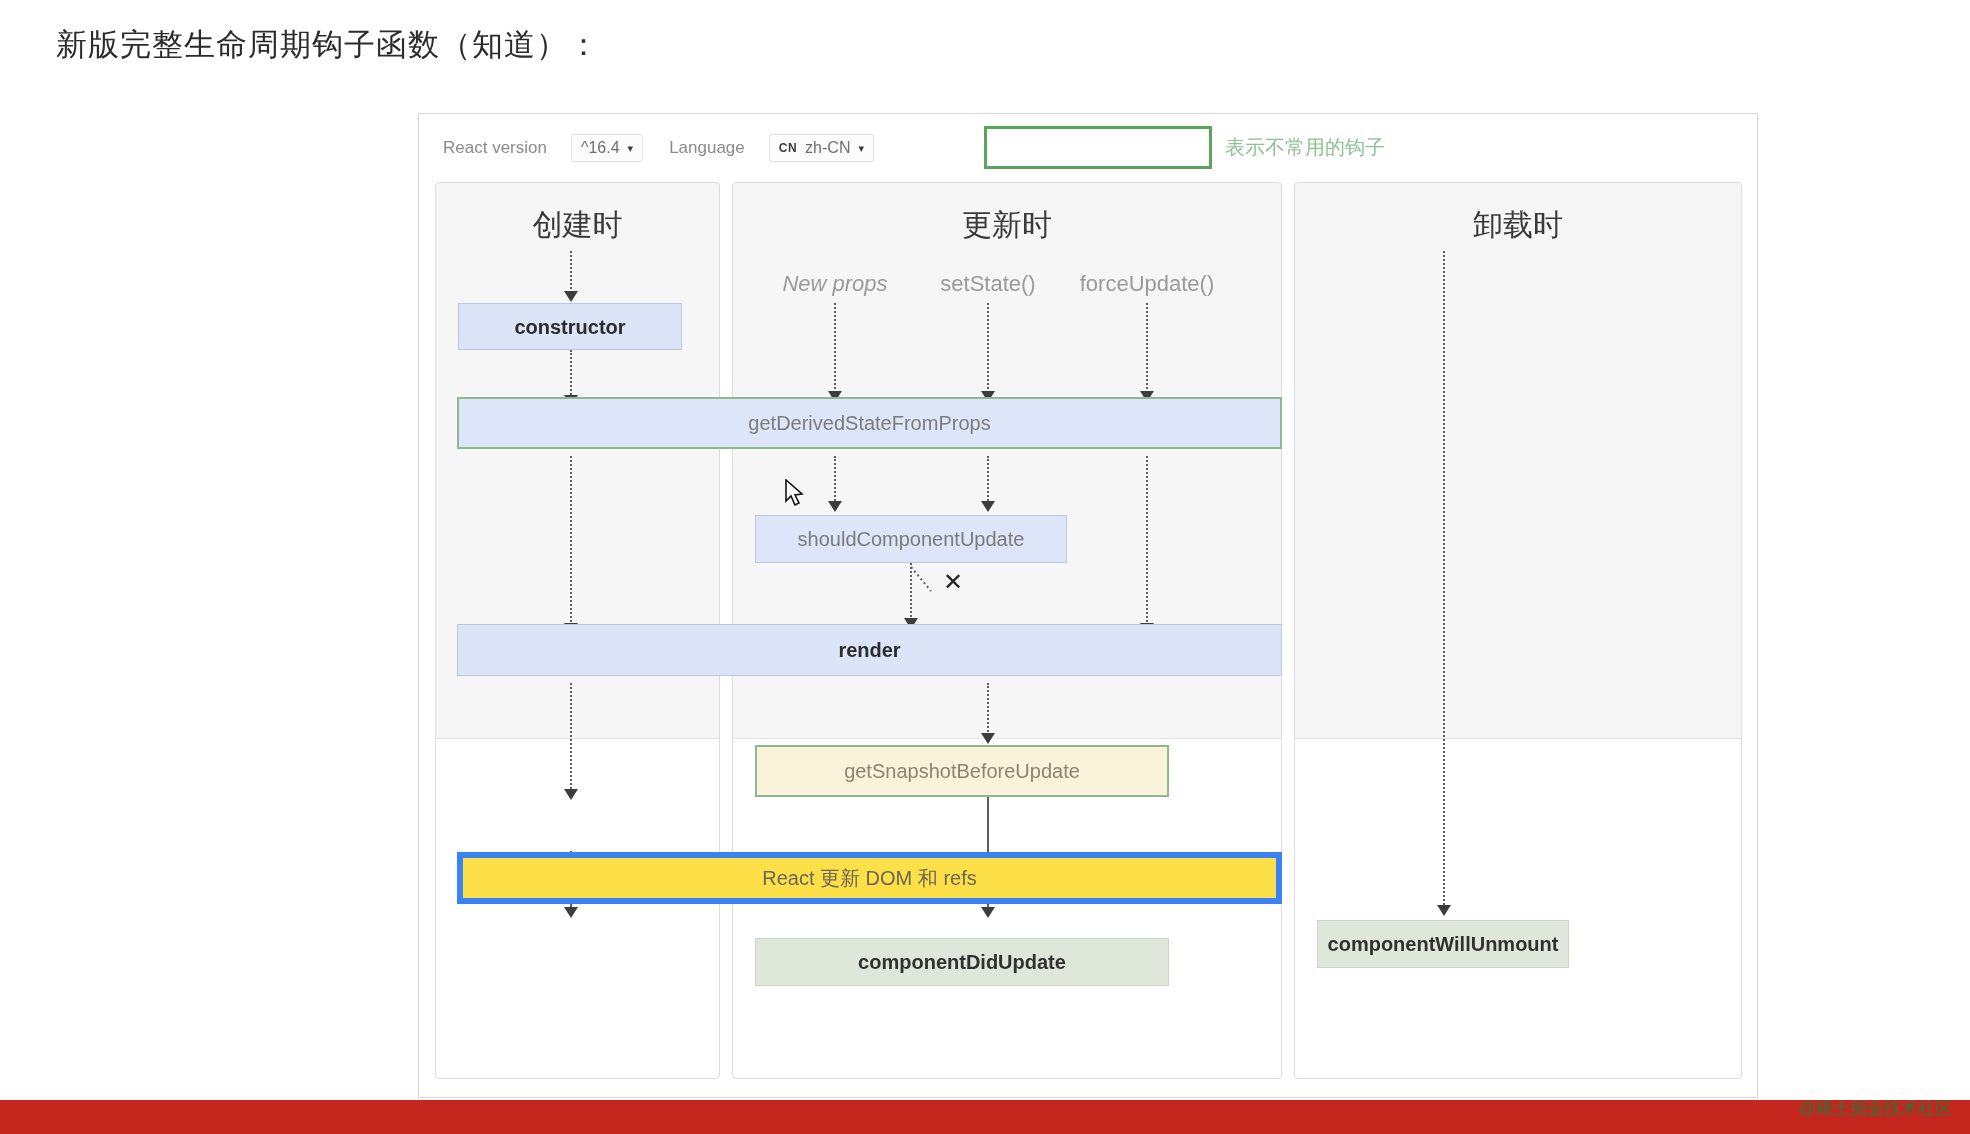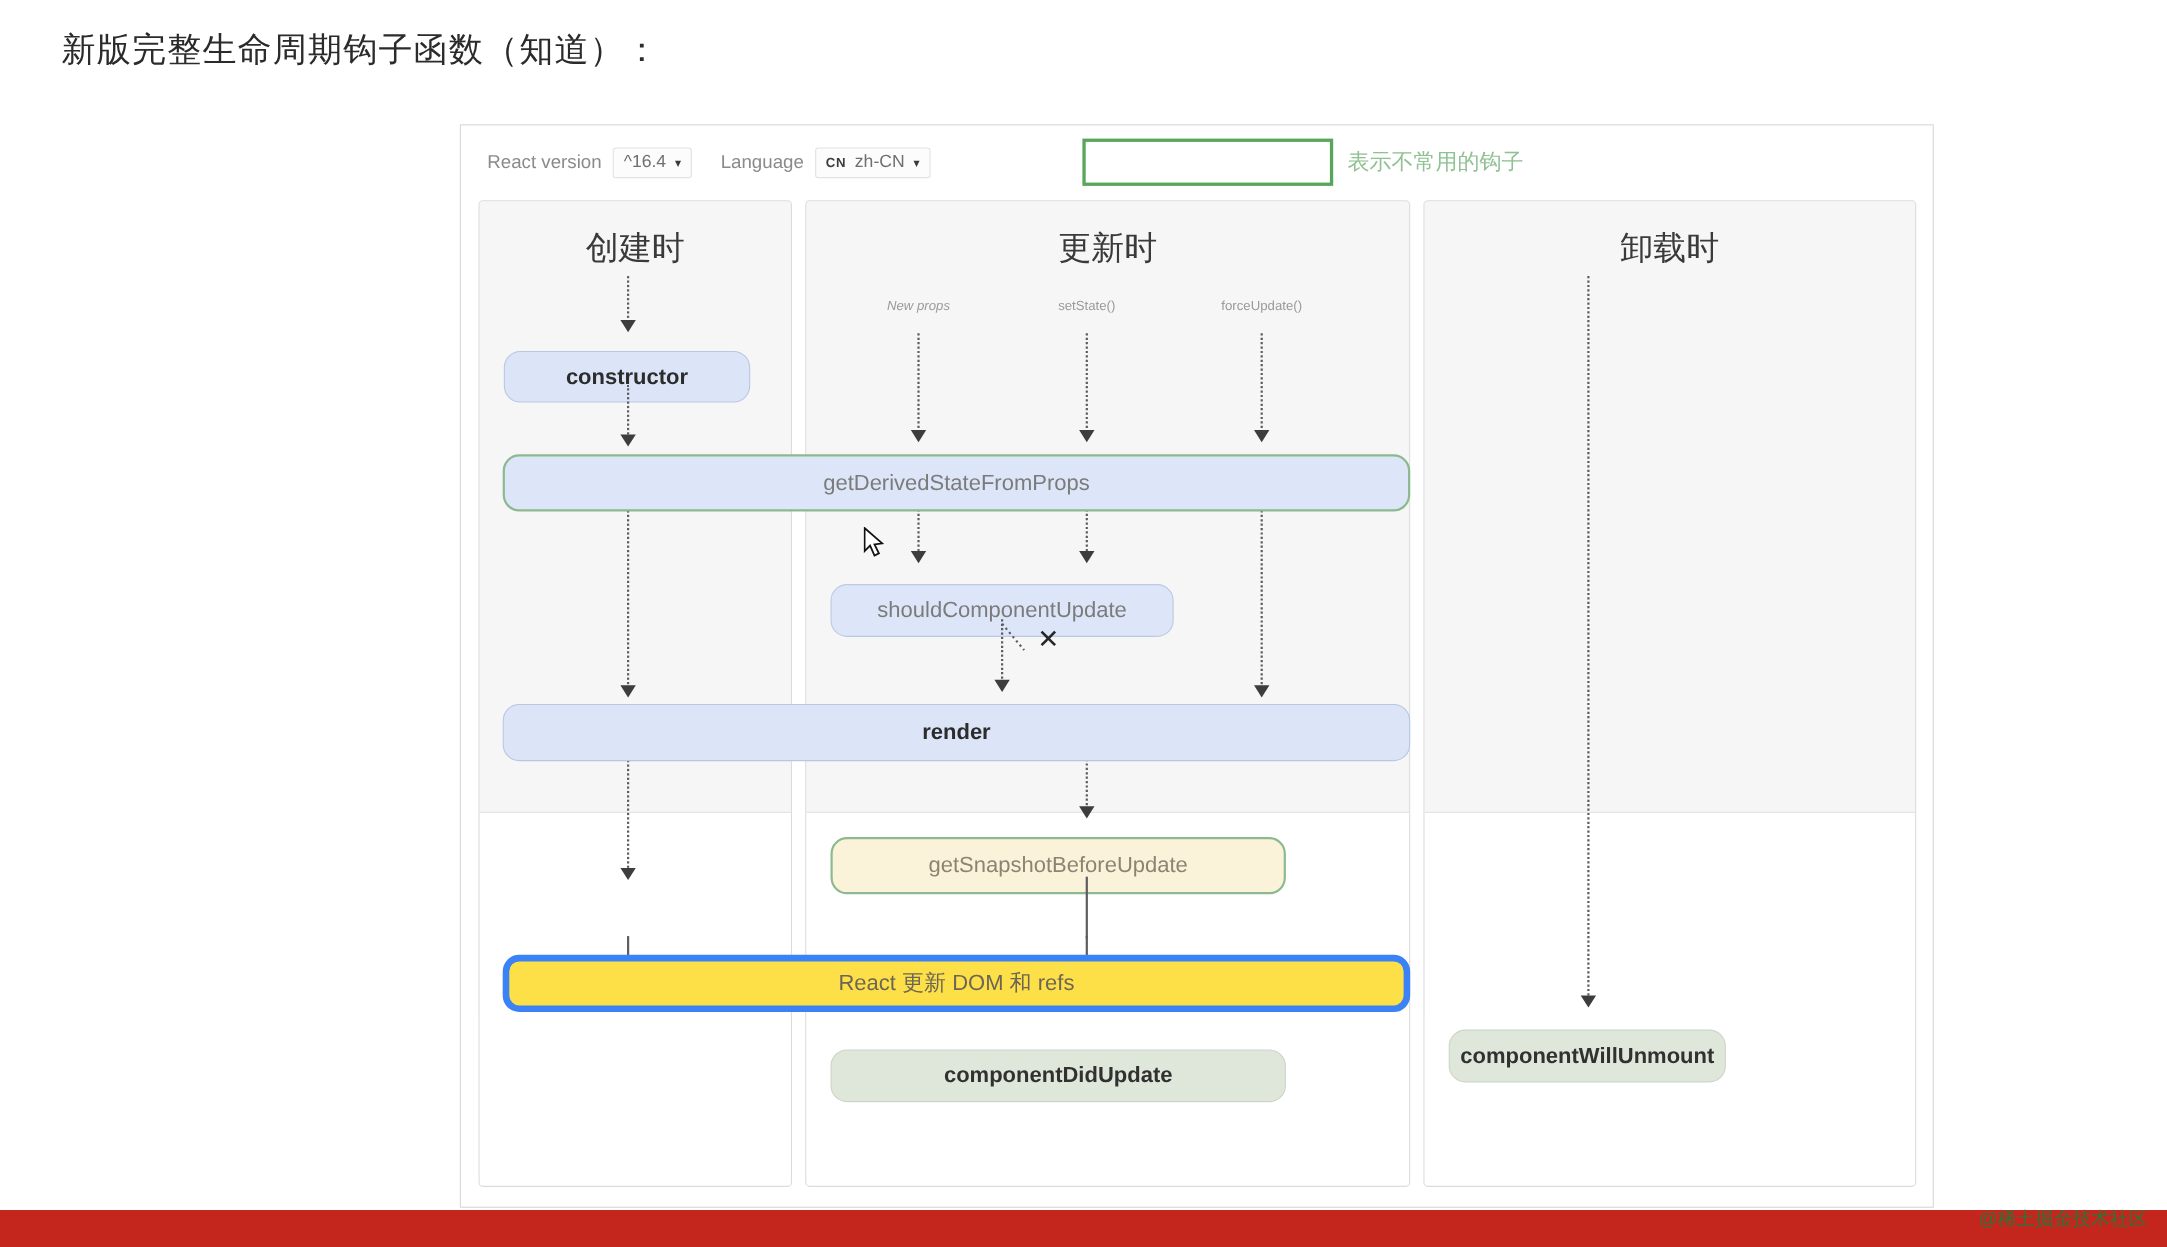--- a/index.html
+++ b/index.html
@@ -25,21 +25,21 @@
     border:1px solid #d8d8d8;
     box-sizing:border-box;
   }
 
   
   .toolbar{
     position:absolute;left:24px;top:12px;
     display:flex;align-items:center;gap:26px;
     height:44px;
   }
-  .tool-group{display:flex;align-items:center;gap:10px;}
+  .tool-group{display:flex;align-items:center;gap:24px;}
   .tool-label{font-size:17px;color:#8a8a8a;white-space:nowrap;}
   .select-box{
     display:flex;align-items:center;gap:8px;
     border:1px solid #e2e2e2;border-radius:3px;
     background:#fcfcfc;
     padding:4px 9px;font-size:16px;color:#6f6f6f;
     white-space:nowrap;
   }
   .select-box .caret{font-size:11px;color:#3a3a3a;}
   .cn-badge{font-size:12px;font-weight:bold;color:#3c3c3c;letter-spacing:.5px;}
@@ -73,43 +73,42 @@
   }
   .phase-divider{
     position:absolute;left:0;width:100%;height:1px;background:#e3e3e3;top:555px;
   }
 
   
   .node{
     position:absolute;
     box-sizing:border-box;
     display:flex;align-items:center;justify-content:center;
-    border-radius:15px;
+    border-radius:0;
     font-size:20px;
     text-align:center;
     line-height:1.2;
-    margin-top:16px;
   }
   .node.blue       { background:#dbe5f7; border:1px solid #b9c7e3; color:#2c2c2c; font-weight:bold;}
   .node.blue-soft  { background:#dce6f8; border:1px solid #bcc9e2; color:#7b7b7b; font-weight:normal;}
   .node.blue-green { background:#dce6f8; border:2px solid #8cb98f; color:#7b7b7b; font-weight:normal;}
   .node.cream-green{ background:#fbf3d9; border:2px solid #8cb98f; color:#8a8471; font-weight:normal;}
   .node.cream      { background:#fde047; border:6px solid #3b82f6; color:#6d6657; }
   .node.sage       { background:#dfe6da; border:1px solid #ccd5c6; color:#313131; font-weight:bold;}
 
   
   .vline{position:absolute;width:0;border-left:2px dotted #5d5d5d;}
   .vline.solid{border-left:2px solid #5d5d5d;}
   .arrowhead{
     position:absolute;width:0;height:0;
     border-left:7px solid transparent;border-right:7px solid transparent;
     border-top:11px solid #3d3d3d;
   }
   .trigger-label{
-    position:absolute;text-align:center;font-size:12px;color:#9a9a9a;white-space:nowrap;
+    position:absolute;text-align:center;font-size:22px;color:#9a9a9a;white-space:nowrap;
   }
   .trigger-label.ital{font-style:italic;}
 
   
   .skip-x{
     position:absolute;font-size:24px;color:#272727;font-weight:bold;
     line-height:1;
   }
   .cursor{position:absolute;width:22px;height:30px;}
 

